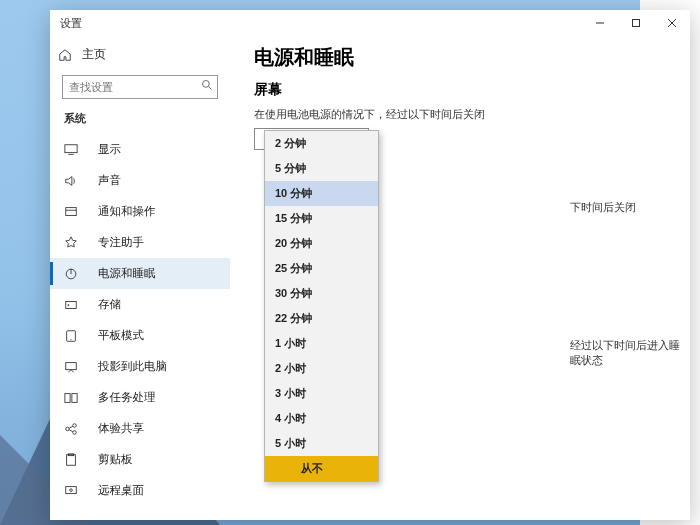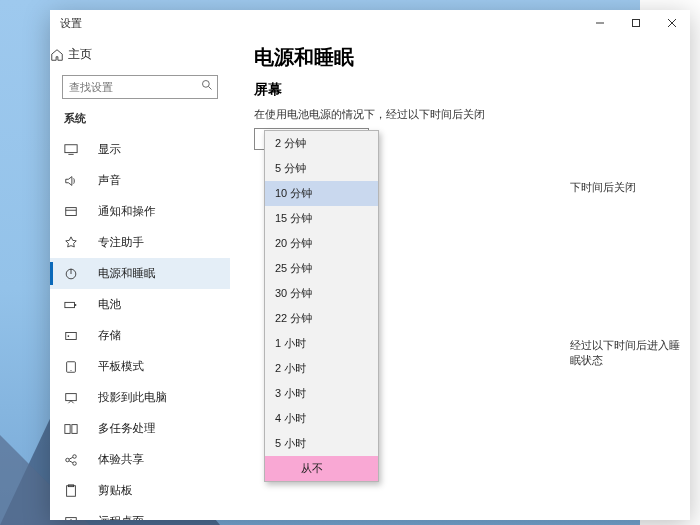--- a/index.html
+++ b/index.html
@@ -6,40 +6,40 @@
 html,body { width:700px; height:525px; overflow:hidden; }
 .desktop { width:640px; height:525px; background:linear-gradient(to bottom,#9ec9ee 0%,#93c2e9 55%,#78a9d6 100%); position:relative; }
 .mountain1 { position:absolute; left:0; bottom:0; width:0; height:0; border-left:80px solid transparent; border-right:140px solid transparent; border-bottom:170px solid #3f5a7e; opacity:.75; }
 .mountain2 { position:absolute; left:-60px; bottom:0; width:0; height:0; border-left:60px solid transparent; border-right:90px solid transparent; border-bottom:90px solid #576e90; opacity:.7; }
 .window { position:absolute; left:50px; top:10px; width:640px; height:510px; background:#fff; box-shadow:0 5px 25px rgba(0,0,0,.25); display:flex; flex-direction:column; }
 .titlebar { height:26px; display:flex; align-items:center; padding-left:10px; font-size:11px; color:#333; }
 .titlebar .spacer { flex:1; }
 .winbtn { width:36px; height:26px; display:flex; align-items:center; justify-content:center; color:#333; font-size:10px; }
 .body { flex:1; display:flex; overflow:hidden; }
 .sidebar { width:180px; border-right:0; padding:4px 0 0 0; }
-.home { display:flex; align-items:center; gap:4px; padding:6px 0; font-size:12px; color:#222; }
+.home { display:flex; align-items:center; gap:10px; padding:6px 8px; font-size:12px; color:#222; }
 .home .icon { width:14px; height:14px; display:flex; align-items:center; justify-content:center; }
 .searchwrap { margin:6px 12px 8px; position:relative; }
 .search { width:100%; height:24px; border:1px solid #999; font-size:11px; padding:0 24px 0 6px; background:#fff; }
 .searchicon { position:absolute; right:5px; top:4px; color:#666; font-size:12px; }
 .section-title { font-size:11px; font-weight:600; color:#333; padding:4px 14px 8px; }
 .navitem { display:flex; align-items:center; gap:20px; padding:8px 14px; font-size:11.5px; color:#222; position:relative; cursor:default; }
 .navitem.sel { background:#e4eef7; }
 .navitem.sel::before { content:""; position:absolute; left:0; top:4px; bottom:4px; width:3px; background:#0b69b9; }
 .navicon { width:14px; height:14px; display:flex; align-items:center; justify-content:center; color:#333; }
 .navicon svg { width:14px; height:14px; }
 .main { flex:1; padding:8px 24px; position:relative; overflow:hidden; }
 h1 { font-size:20px; font-weight:600; margin-bottom:10px; }
 h2 { font-size:14px; font-weight:600; margin:6px 0; }
 .lbl { font-size:11px; color:#333; margin-top:8px; }
 .combo { width:115px; height:22px; border:1px solid #888; margin-top:6px; position:relative; display:inline-block; }
-.dropdown { position:absolute; left:214px; top:120px; width:115px; background:#f2f2f2; border:1px solid #b5b5b5; box-shadow:2px 3px 6px rgba(0,0,0,.25); z-index:10; }
+.dropdown { position:absolute; left:214px; top:120px; width:115px; background:#f2f2f2; border:1px solid #b5b5b5; box-shadow:2px 3px 6px rgba(0,0,0,.25); z-index:10;font-weight:bold; }
 .dditem { font-size:11px; padding:5px 10px; color:#222; }
 .dditem.highlight { background:#c9d8ee; }
-.dditem.hover { background:#f9a8d4;padding-left:36px; }
+.dditem.hover { background:#eab308;padding-left:36px; }
 .cursor { position:absolute; }
 .partial-text { position:absolute; font-size:11px; color:#333; left:340px; }
 </style>
 </head>
 <body>
 
 <div class="desktop">
   <div class="mountain1"></div>
   <div class="mountain2"></div>
 
@@ -126,29 +126,20 @@
               <svg viewBox="0 0 16 16">
                 <circle cx="8" cy="8" r="5.5" fill="none" stroke="#333"></circle>
                 <line x1="8" y1="2" x2="8" y2="8" stroke="#333"></line>
               </svg>
             </span>
           <span>电源和睡眠</span>
         </div>
         <div class="navitem">
           <span class="navicon">
               <svg viewBox="0 0 16 16">
-                <rect x="1" y="5" width="11" height="6" fill="none" stroke="#333"></rect>
-                <rect x="12" y="7" width="2" height="2" fill="#333"></rect>
-              </svg>
-            </span>
-          <span>电池</span>
-        </div>
-        <div class="navitem">
-          <span class="navicon">
-              <svg viewBox="0 0 16 16">
                 <rect x="2" y="4" width="12" height="8" fill="none" stroke="#333"></rect>
                 <circle cx="5" cy="8" r="1" fill="#333"></circle>
               </svg>
             </span>
           <span>存储</span>
         </div>
         <div class="navitem">
           <span class="navicon">
               <svg viewBox="0 0 16 16">
                 <rect x="3" y="2" width="10" height="12" rx="1" fill="none" stroke="#333"></rect>
@@ -207,21 +198,21 @@
         </div>
 
       </div>
 
       <div class="main">
         <h1>电源和睡眠</h1>
         <h2>屏幕</h2>
         <div class="lbl">在使用电池电源的情况下，经过以下时间后关闭</div>
         <div class="combo"></div>
 
-        <div class="partial-text" style="top:144px">下时间后关闭</div>
+        <div class="partial-text" style="top:164px">下时间后关闭</div>
         <div class="partial-text" style="top:302px">经过以下时间后进入睡眠状态</div>
       </div>
     </div>
 
     <div class="dropdown" id="dd">
         <div class="dditem">2 分钟</div>
         <div class="dditem">5 分钟</div>
         <div class="dditem highlight">10 分钟</div>
         <div class="dditem">15 分钟</div>
         <div class="dditem">20 分钟</div>

